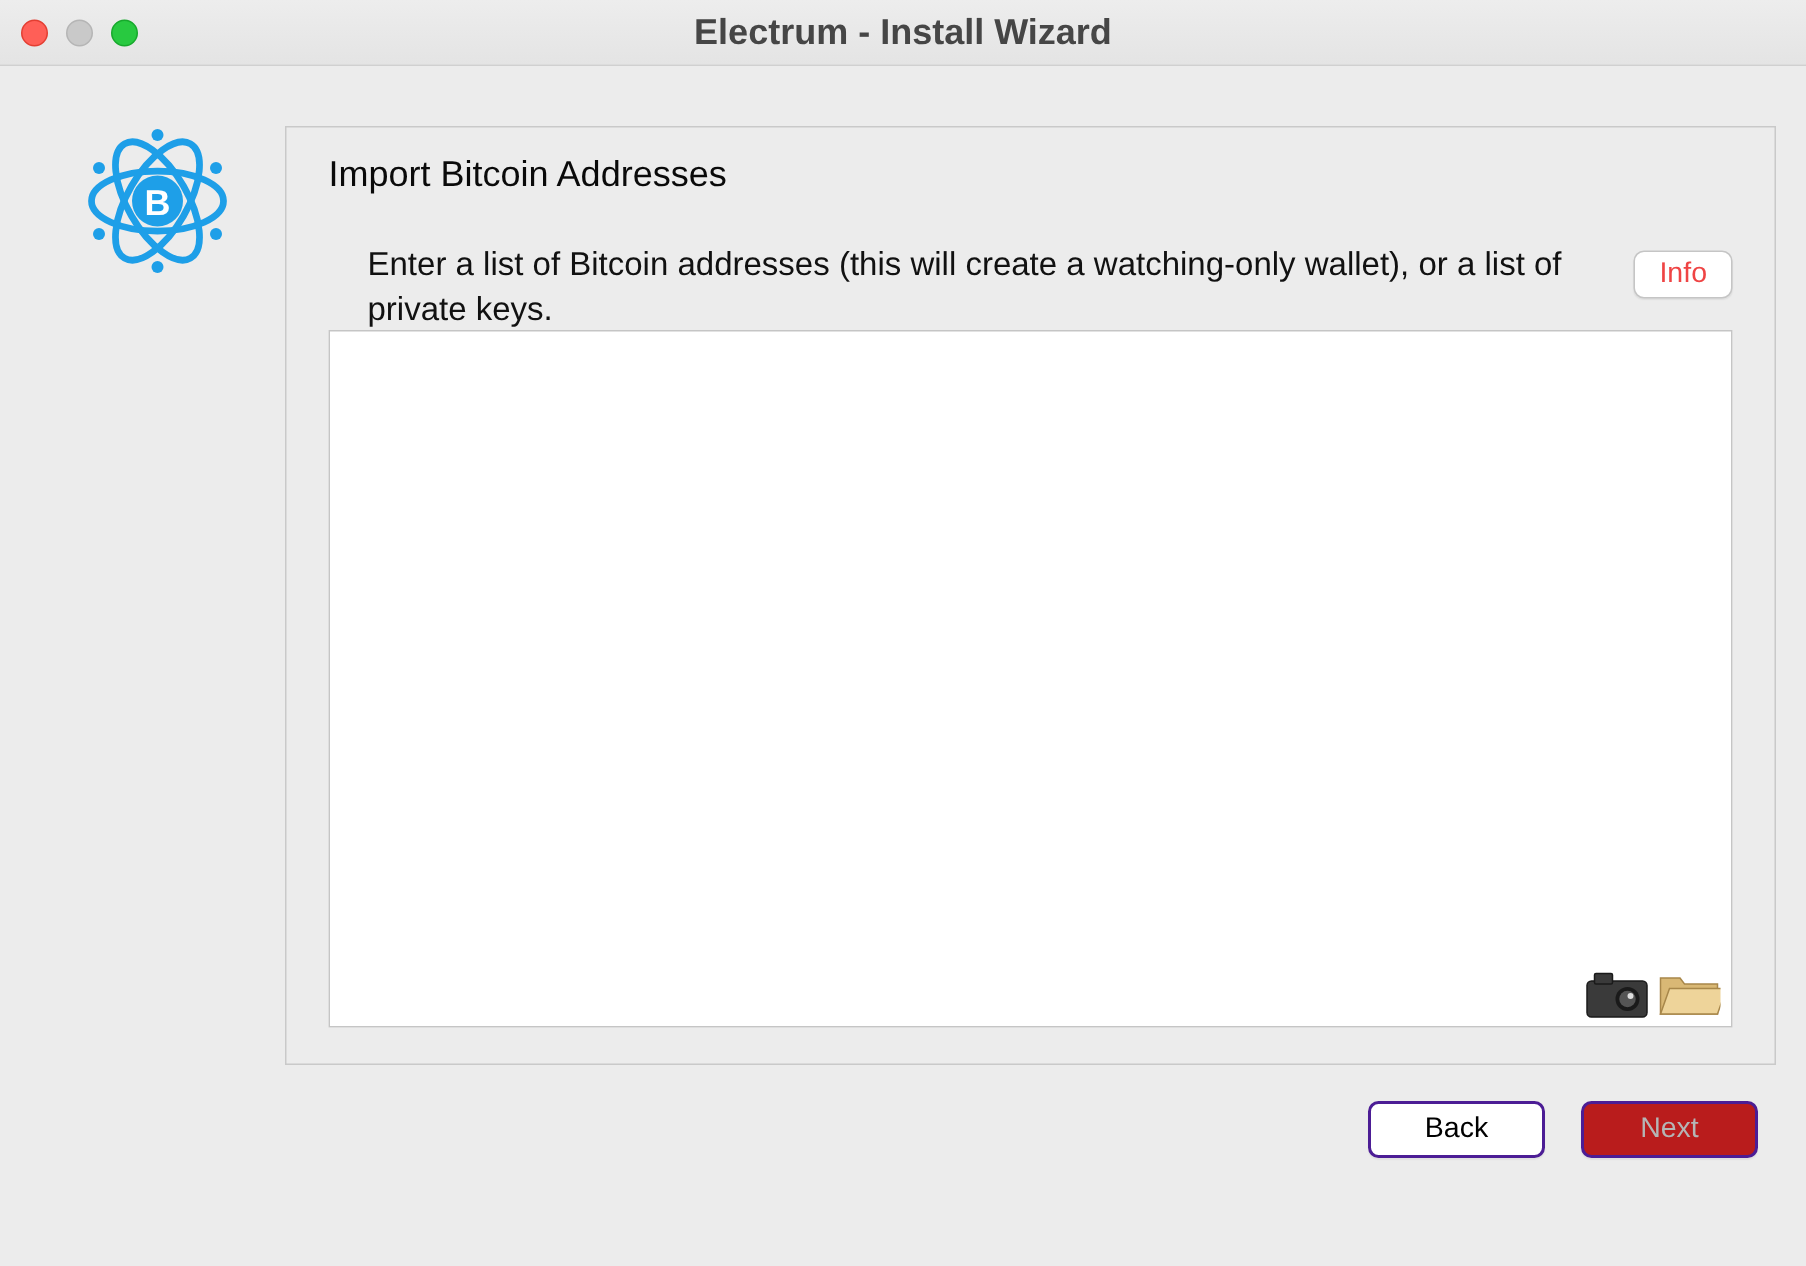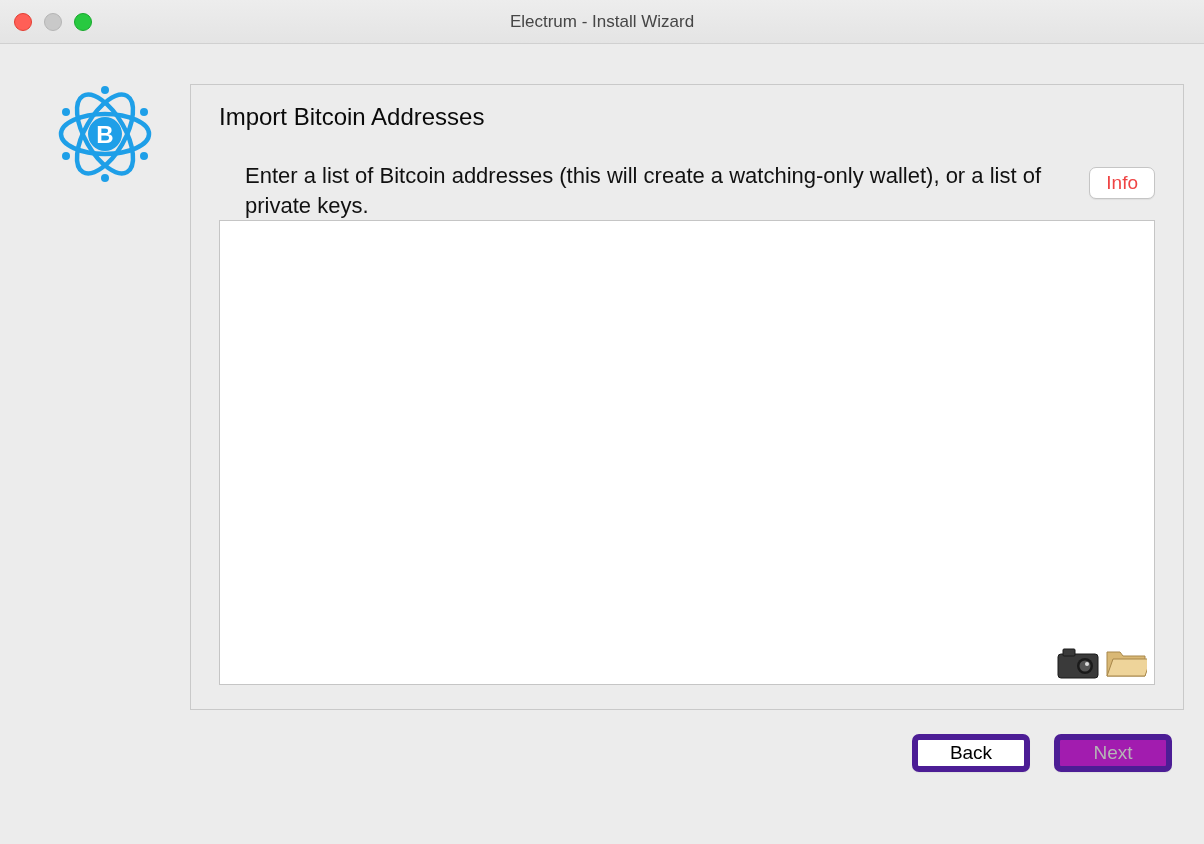--- a/index.html
+++ b/index.html
@@ -30,23 +30,23 @@
       height: 18px;
       border-radius: 50%;
     }
     .tl-close { background: #ff5f57; border: 1px solid #e33e32; }
     .tl-min   { background: #c9c9c9; border: 1px solid #b5b5b5; }
     .tl-max   { background: #28c940; border: 1px solid #17a92c; }
     .window-title {
       position: absolute;
       left: 0; right: 0;
       text-align: center;
-      font-size: 17px;
+      font-size: 24px;
       color: #464646;
-      font-weight: 400;
+      font-weight: 700;
       pointer-events: none;
     }
     .content {
       display: flex;
       padding: 40px 20px 0 20px;
     }
     .logo-col {
       width: 170px;
       display: flex;
       justify-content: center;
@@ -125,28 +125,28 @@
       display: flex;
       justify-content: flex-end;
       gap: 24px;
       padding: 24px 32px 0 0;
     }
     .footer-btn {
       min-width: 118px;
       height: 38px;
       border-radius: 7px;
       font-size: 19px;
-      border: 6px solid #4c1d95;
+      border: 2px solid #4c1d95;
       background: #fff;
       cursor: pointer;
       box-shadow: 0 1px 1px rgba(0,0,0,0.05);
     }
     .footer-btn.disabled {
       color: #b5b5b5;
-      background: #a21caf;
+      background: #b91c1c;
       cursor: default;
     }
   </style>
 </head>
 <body>
 
 <div class="titlebar">
   <div class="traffic-lights">
     <div class="traffic-light tl-close"></div>
     <div class="traffic-light tl-min"></div>

